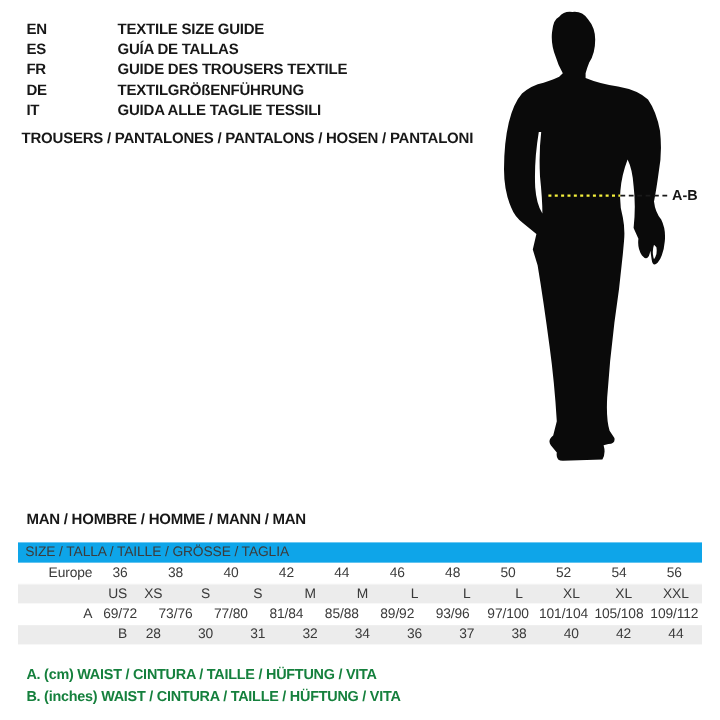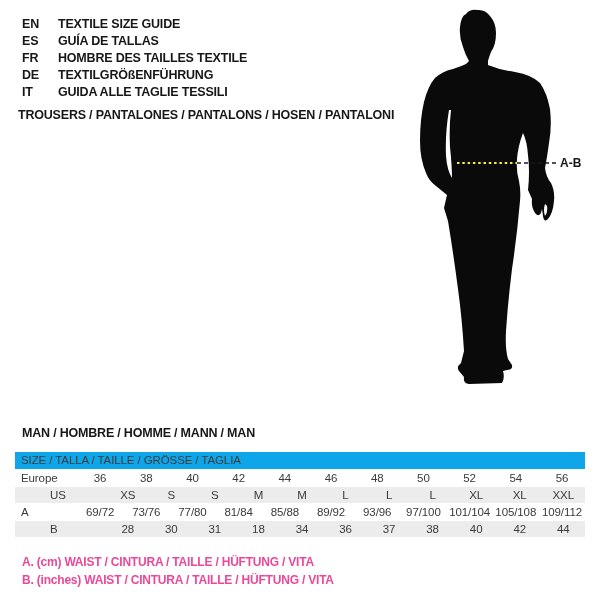--- a/index.html
+++ b/index.html
@@ -8,21 +8,21 @@
     position:relative;
     background:#ffffff;
     font-family:"Liberation Sans", sans-serif;
     color:#1a1a1a;
     overflow:hidden;
   }
   .abs { position:absolute; }
 
   
   .lang-list { left:22px; top:16px; }
-  .lang-row { display:flex; line-height:17px; }
+  .lang-row { display:flex; line-height:17px;gap:40px; }
   .lang-code, .lang-text, .heading {
     font-weight:bold; font-size:12.5px; letter-spacing:-0.2px; color:#171717;
     white-space:nowrap;
   }
   .lang-code { width:36px; }
 
   .garment-heading { left:18px; top:108px; }
   .gender-heading  { left:22px; top:426px;text-align:center; }
 
   
@@ -33,42 +33,42 @@
   }
 
   
   .size-table { left:15px; top:452px; width:570px; font-size:11.5px; color:#3a3a3a; letter-spacing:-0.1px; }
   .thead {
     background:#0ea5e9; height:17px; line-height:17px;
     padding-left:6px; color:#3c3c3c; white-space:nowrap;
   }
   .trow { display:flex; height:17px; line-height:16px; border-top:1px solid #ffffff; }
   .trow.striped { background:#ececec;padding-left:29px; }
-  .tlabel { width:62px; padding-left:6px; }
+  .tlabel { width:62px; padding-left:6px;text-align:right; }
   .tcell { flex:1; text-align:center; }
 
   
   .footnotes { left:22px; top:553px; line-height:18px; }
-  .footnote { display:block; font-weight:bold; font-size:12px; letter-spacing:-0.2px; color:#ec4899; white-space:nowrap; }
+  .footnote { display:block; font-weight:bold; font-size:12px; letter-spacing:-0.2px; color:#15803d; white-space:nowrap; }
 </style>
 </head>
 <body>
 
 <div class="abs lang-list">
   <div class="lang-row">
     <span class="lang-code">EN</span>
     <span class="lang-text">TEXTILE SIZE GUIDE</span>
   </div>
   <div class="lang-row">
     <span class="lang-code">ES</span>
     <span class="lang-text">GUÍA DE TALLAS</span>
   </div>
   <div class="lang-row">
     <span class="lang-code">FR</span>
-    <span class="lang-text">HOMBRE DES TAILLES TEXTILE</span>
+    <span class="lang-text">GUIDE DES TROUSERS TEXTILE</span>
   </div>
   <div class="lang-row">
     <span class="lang-code">DE</span>
     <span class="lang-text">TEXTILGRÖßENFÜHRUNG</span>
   </div>
   <div class="lang-row">
     <span class="lang-code">IT</span>
     <span class="lang-text">GUIDA ALLE TAGLIE TESSILI</span>
   </div>
 </div>
@@ -144,21 +144,21 @@
     <span class="tcell">101/104</span>
     <span class="tcell">105/108</span>
     <span class="tcell">109/112</span>
   </div>
 
   <div class="trow striped">
     <span class="tlabel">B</span>
     <span class="tcell">28</span>
     <span class="tcell">30</span>
     <span class="tcell">31</span>
-    <span class="tcell">18</span>
+    <span class="tcell">32</span>
     <span class="tcell">34</span>
     <span class="tcell">36</span>
     <span class="tcell">37</span>
     <span class="tcell">38</span>
     <span class="tcell">40</span>
     <span class="tcell">42</span>
     <span class="tcell">44</span>
   </div>
 </div>
 

